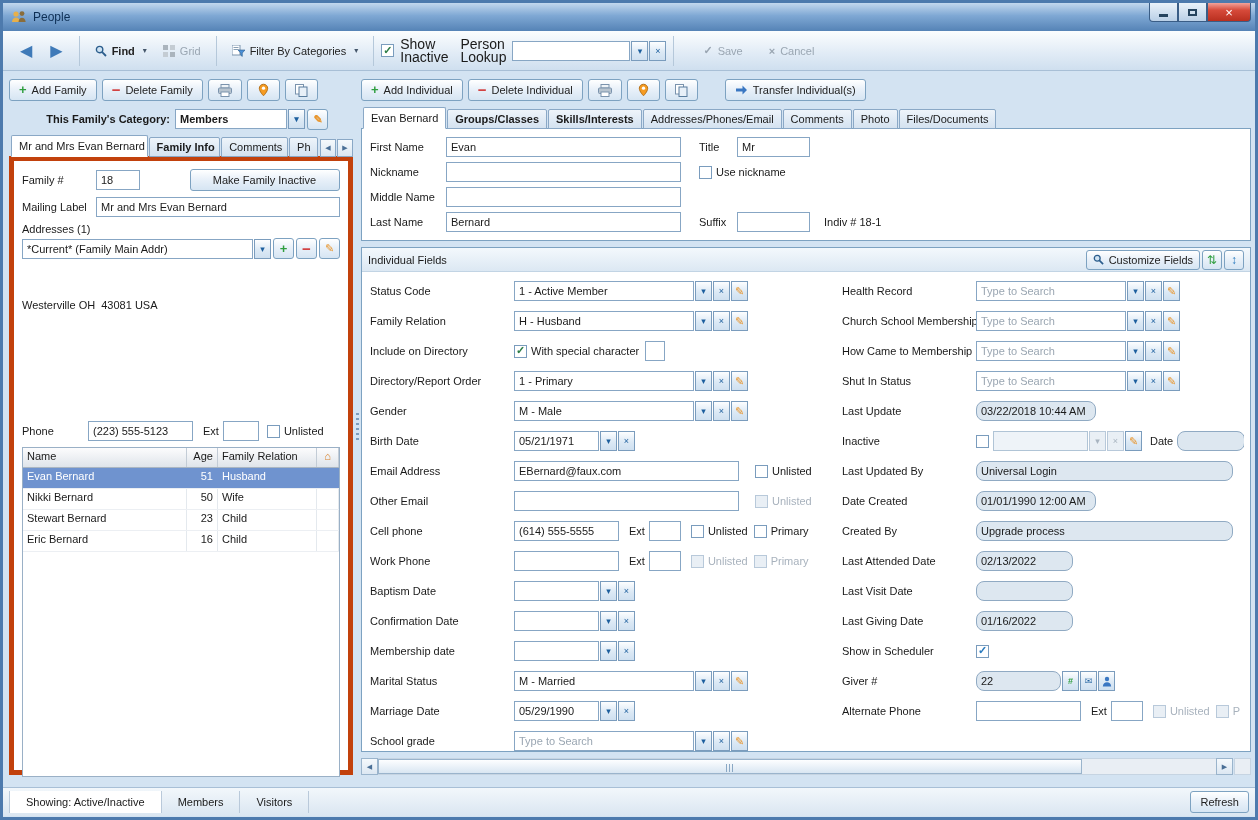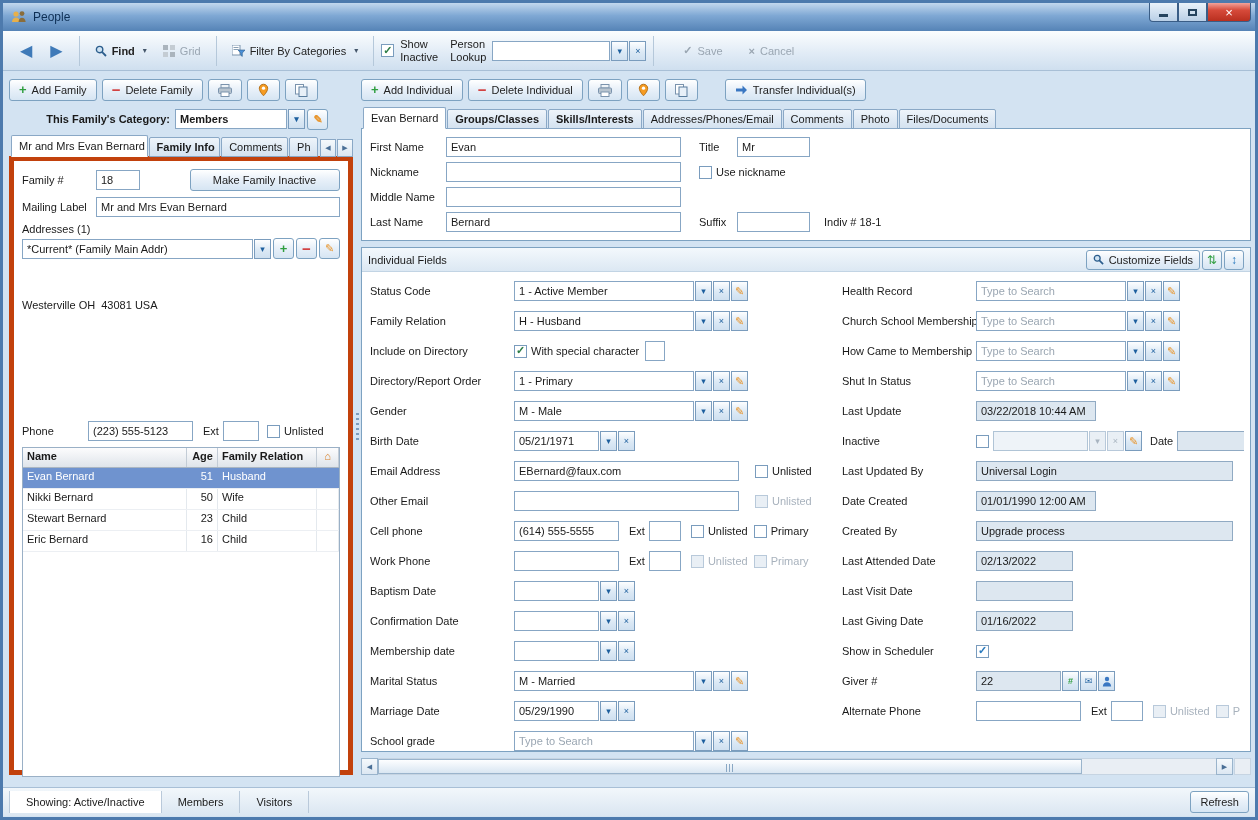--- a/index.html
+++ b/index.html
@@ -17,25 +17,25 @@
   .maxbox { width:9px; height:7px; border:2px solid #26445f; }
   .winbtn.close { width:44px; background:linear-gradient(#f2a39a,#d64a3a 40%,#b92f1f); color:#fff; font-size:13px; border-radius:0 0 4px 0; }
 
   
   .toolbar { height:40px; background:linear-gradient(#fbfdfe,#e2ecf6 55%,#cfdfef); border-bottom:1px solid #a8bfd6; display:flex; align-items:center; padding:0 8px; }
   .tsep { width:1px; height:30px; background:#b5c8da; margin:0 7px; flex:none; }
   .tbtn { display:inline-flex; align-items:center; gap:5px; padding:3px 8px; border-radius:3px; font-size:11px; color:#222; white-space:nowrap; }
   .tbtn.disabled { color:#9aa6b2; }
   .navarrow { font-size:16px; color:#3f7ab8; padding:0 9px; }
   .caret { font-size:8px; color:#44566a; margin-left:3px; }
-  .stack { display:flex; flex-direction:column; line-height:13px; font-size:11px; margin:0 6px; }
+  .stack { display:flex; flex-direction:column; line-height:13px; font-size:14px; margin:0 6px; }
 
   
   .tbx { flex:none; height:20px; line-height:18px; border:1px solid #87a6c4; background:#fff; padding:0 4px; font-size:11px; overflow:hidden; white-space:nowrap; }
-  .ro  { background:#dde7f0; border-color:#90aac3; }
+  .ro  { background:#dde7f0; border-color:#90aac3;border-radius:8px; }
   .disf{ background:#eef3f8; border-color:#b0c4d6; }
   .ph  { color:#9aa6b2; }
   .sq  { flex:none; width:17px; height:20px; border:1px solid #7a9cbd; margin-left:1px; display:inline-flex; align-items:center; justify-content:center;
          font-size:9px; color:#1d5f9e; background:linear-gradient(#fdfeff,#dce9f5 55%,#cfe0f0); }
   .sq.pencil { color:#e8962e; font-size:11px; }
   .sq.dis { color:#a8b4c0; background:#e9eff5; border-color:#b8c9da; }
   .sqb { flex:none; width:21px; height:21px; border:1px solid #7da2c1; border-radius:3px; margin-left:2px; display:inline-flex; align-items:center; justify-content:center;
          background:linear-gradient(#ffffff,#e9f1f9 45%,#d6e5f3); }
   .cb  { flex:none; width:13px; height:13px; border:1px solid #7a9cbd; background:#fff; display:inline-flex; align-items:center; justify-content:center; font-size:11px; font-weight:700; color:#2d7d46; }
   .cb.on::before { content:"\2713"; margin-top:-1px; }
@@ -69,21 +69,21 @@
 
   .panelbody { flex:1; border:5px solid #c2410c; background:#fff; margin-top:-1px; padding:8px; position:relative; z-index:1; min-height:0; }
   .lrow { display:flex; align-items:center; margin-bottom:6px; }
   .lrow > * { flex:none; }
   .llbl { width:74px; }
   .addrlines { line-height:16px; white-space:pre; }
 
   
   .fg { border:1px solid #9ab0c6; height:330px; overflow:hidden; background:#fff; }
   .fg-head { display:flex; height:20px; background:linear-gradient(#fcfcfd,#dfe4ea); border-bottom:1px solid #aab6c2; }
-  .fg-hc { border-right:1px solid #c3ccd6; padding:2px 4px; overflow:hidden; white-space:nowrap;font-weight:bold; }
+  .fg-hc { border-right:1px solid #c3ccd6; padding:2px 4px; overflow:hidden; white-space:nowrap; }
   .fg-row { display:flex; height:21px; border-bottom:1px solid #eceff3; background:#fff; }
   .fg-c { border-right:1px solid #e4e9ee; padding:2px 4px; overflow:hidden; white-space:nowrap; }
   .fg-row.sel { background:#6f93cf; }
   .fg-row.sel .fg-c { color:#fff; border-right-color:#6f93cf; }
   .cn { width:168px; } .ca { width:32px; text-align:right; } .cr { width:102px; } .ci { width:22px; text-align:center; color:#d9822b; }
 
   
   .namebox { border:1px solid #7da2c1; background:#fff; margin-top:-1px; padding:8px 8px 3px; flex:none; }
   .nrow { display:flex; align-items:center; margin-bottom:5px; }
   .nrow > * { flex:none; }

